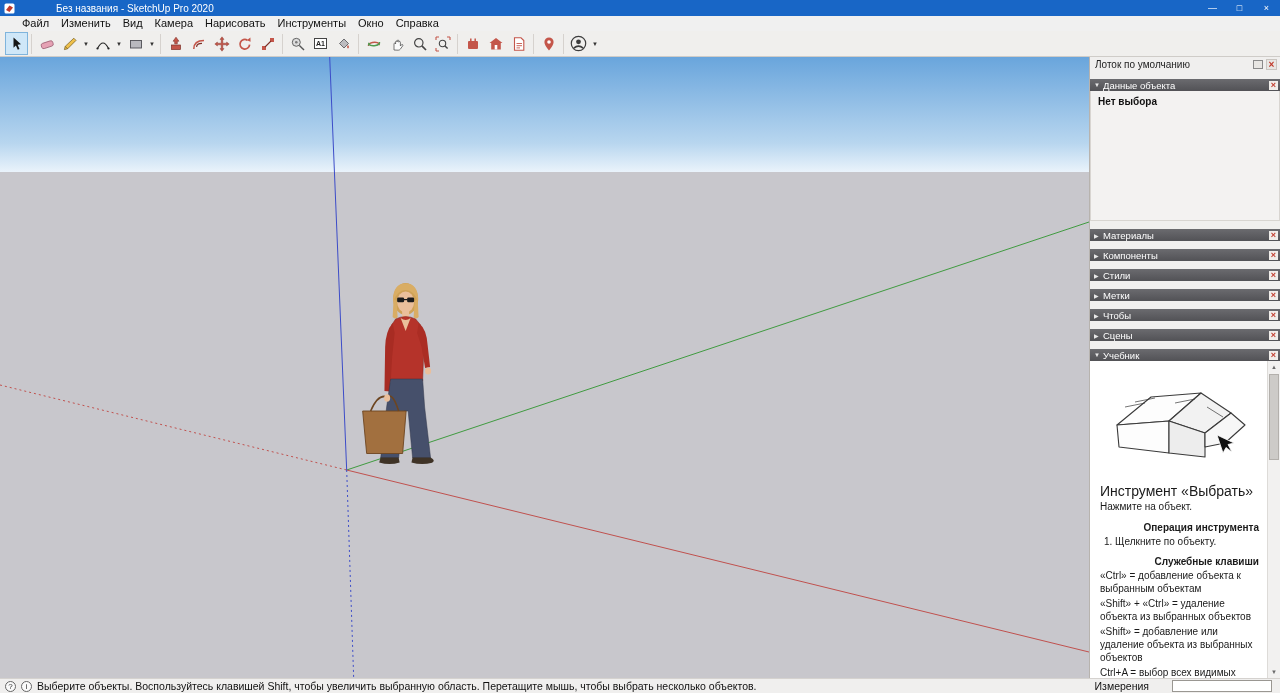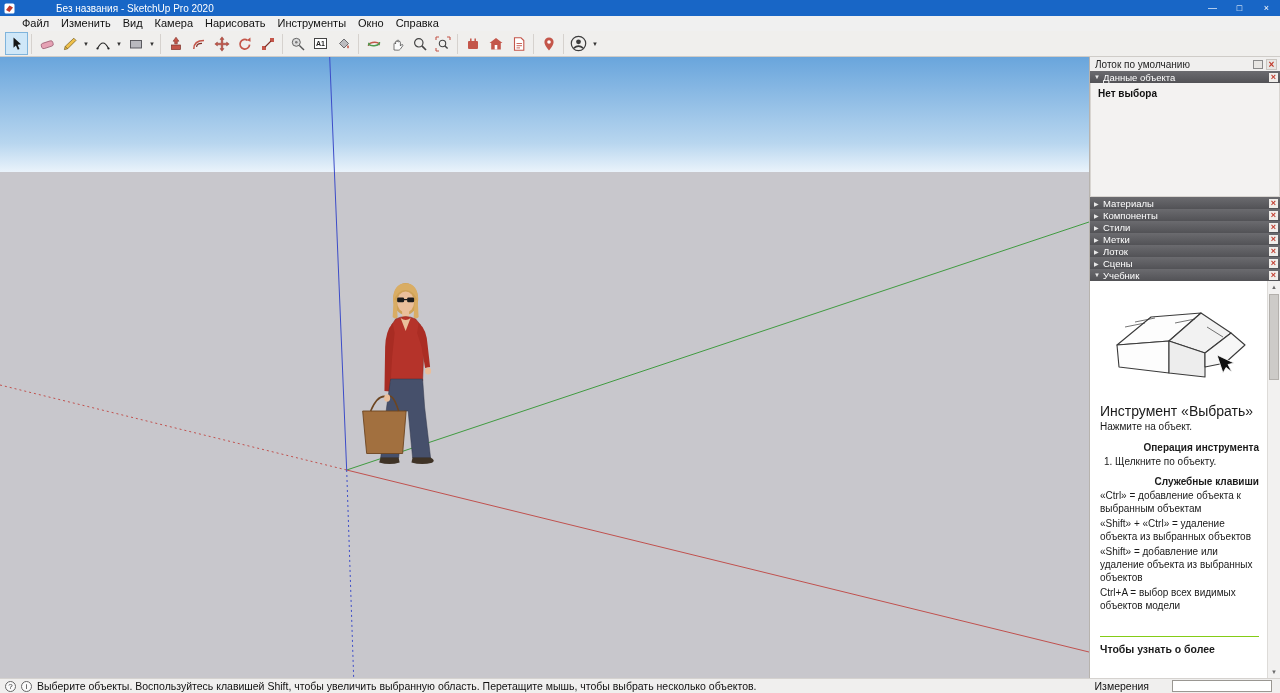--- a/index.html
+++ b/index.html
@@ -31,26 +31,26 @@
   .main { flex:1; display:flex; min-height:0; }
   .viewport { flex:1; position:relative; background:#c8c7cc; }
   .viewport svg { position:absolute; inset:0; width:100%; height:100%; }
 
   
   .tray { width:191px; flex:0 0 auto; background:#f0efee; border-left:1px solid #b7b3ae; display:flex; flex-direction:column; }
   .tray-head { height:14px; display:flex; align-items:center; padding:0 3px 0 5px; font-size:10px; color:#222; flex:0 0 auto; }
   .tray-head .t { flex:1; }
   .pinbox { width:10px; height:9px; border:1px solid #8a8a8a; background:#e8e6e3; margin-right:3px; }
   .xr { color:#c0392b; font-weight:bold; font-size:10px; line-height:10px; background:#e8e6e3; border:1px solid #c9c5c0; width:11px; height:11px; text-align:center; }
-  .secbar { height:12px; background:linear-gradient(#6b6b6f,#525256); color:#fff; display:flex; align-items:center; font-size:9.5px; padding:0 2px 0 4px; margin-top:0; flex:0 0 auto; }
+  .secbar { height:12px; background:linear-gradient(#6b6b6f,#525256); color:#fff; display:flex; align-items:center; font-size:9.5px; padding:0 2px 0 4px; margin-top:8px; flex:0 0 auto; }
   .secbar:first-of-type { margin-top:0; }
   .secbar .tri { font-size:6px; width:9px; color:#e8e8e8; }
   .secbar .lbl { flex:1; }
   .secx { color:#c0392b; font-weight:bold; font-size:9px; line-height:9px; background:#efedea; width:9px; height:9px; text-align:center; }
-  .entity-content { height:114px; background:#f3f2f1; border:1px solid #d8d5d1; border-top:none; padding:5px 7px; flex:0 0 auto; }
+  .entity-content { height:130px; background:#f3f2f1; border:1px solid #d8d5d1; border-top:none; padding:5px 7px; flex:0 0 auto; }
   .noselect { font-weight:bold; font-size:10px; color:#111; }
   .instructor { flex:1; background:#fff; position:relative; min-height:0; overflow:hidden; }
   .instr-inner { position:absolute; inset:0 13px 0 0; padding:6px 8px 6px 10px; overflow:hidden; }
   .house { display:block; margin:8px auto 10px auto; }
   .instr-title { font-size:14px; font-weight:normal; line-height:1.15; margin-bottom:2px; }
   .instr-sub { font-size:10px; margin-bottom:10px; }
   .instr-h { font-size:10px; font-weight:bold; margin:8px 0 2px 0;text-align:right; }
   .instr-p { font-size:10px; line-height:1.3; margin:0 0 2px 0; }
   .instr-step { padding-left:4px; }
   .instr-footer { font-size:10.5px; font-weight:bold; border-top:1px solid #84cc16; margin-top:24px; padding-top:6px; }
@@ -315,21 +315,21 @@
         <span class="lbl">Стили</span>
         <span class="secx">×</span>
       </div>
       <div class="secbar">
         <span class="tri">▶</span>
         <span class="lbl">Метки</span>
         <span class="secx">×</span>
       </div>
       <div class="secbar">
         <span class="tri">▶</span>
-        <span class="lbl">Лоток</span>
+        <span class="lbl">Чтобы</span>
         <span class="secx">×</span>
       </div>
       <div class="secbar">
         <span class="tri">▶</span>
         <span class="lbl">Сцены</span>
         <span class="secx">×</span>
       </div>
       <div class="secbar">
         <span class="tri">▼</span>
         <span class="lbl">Учебник</span>

